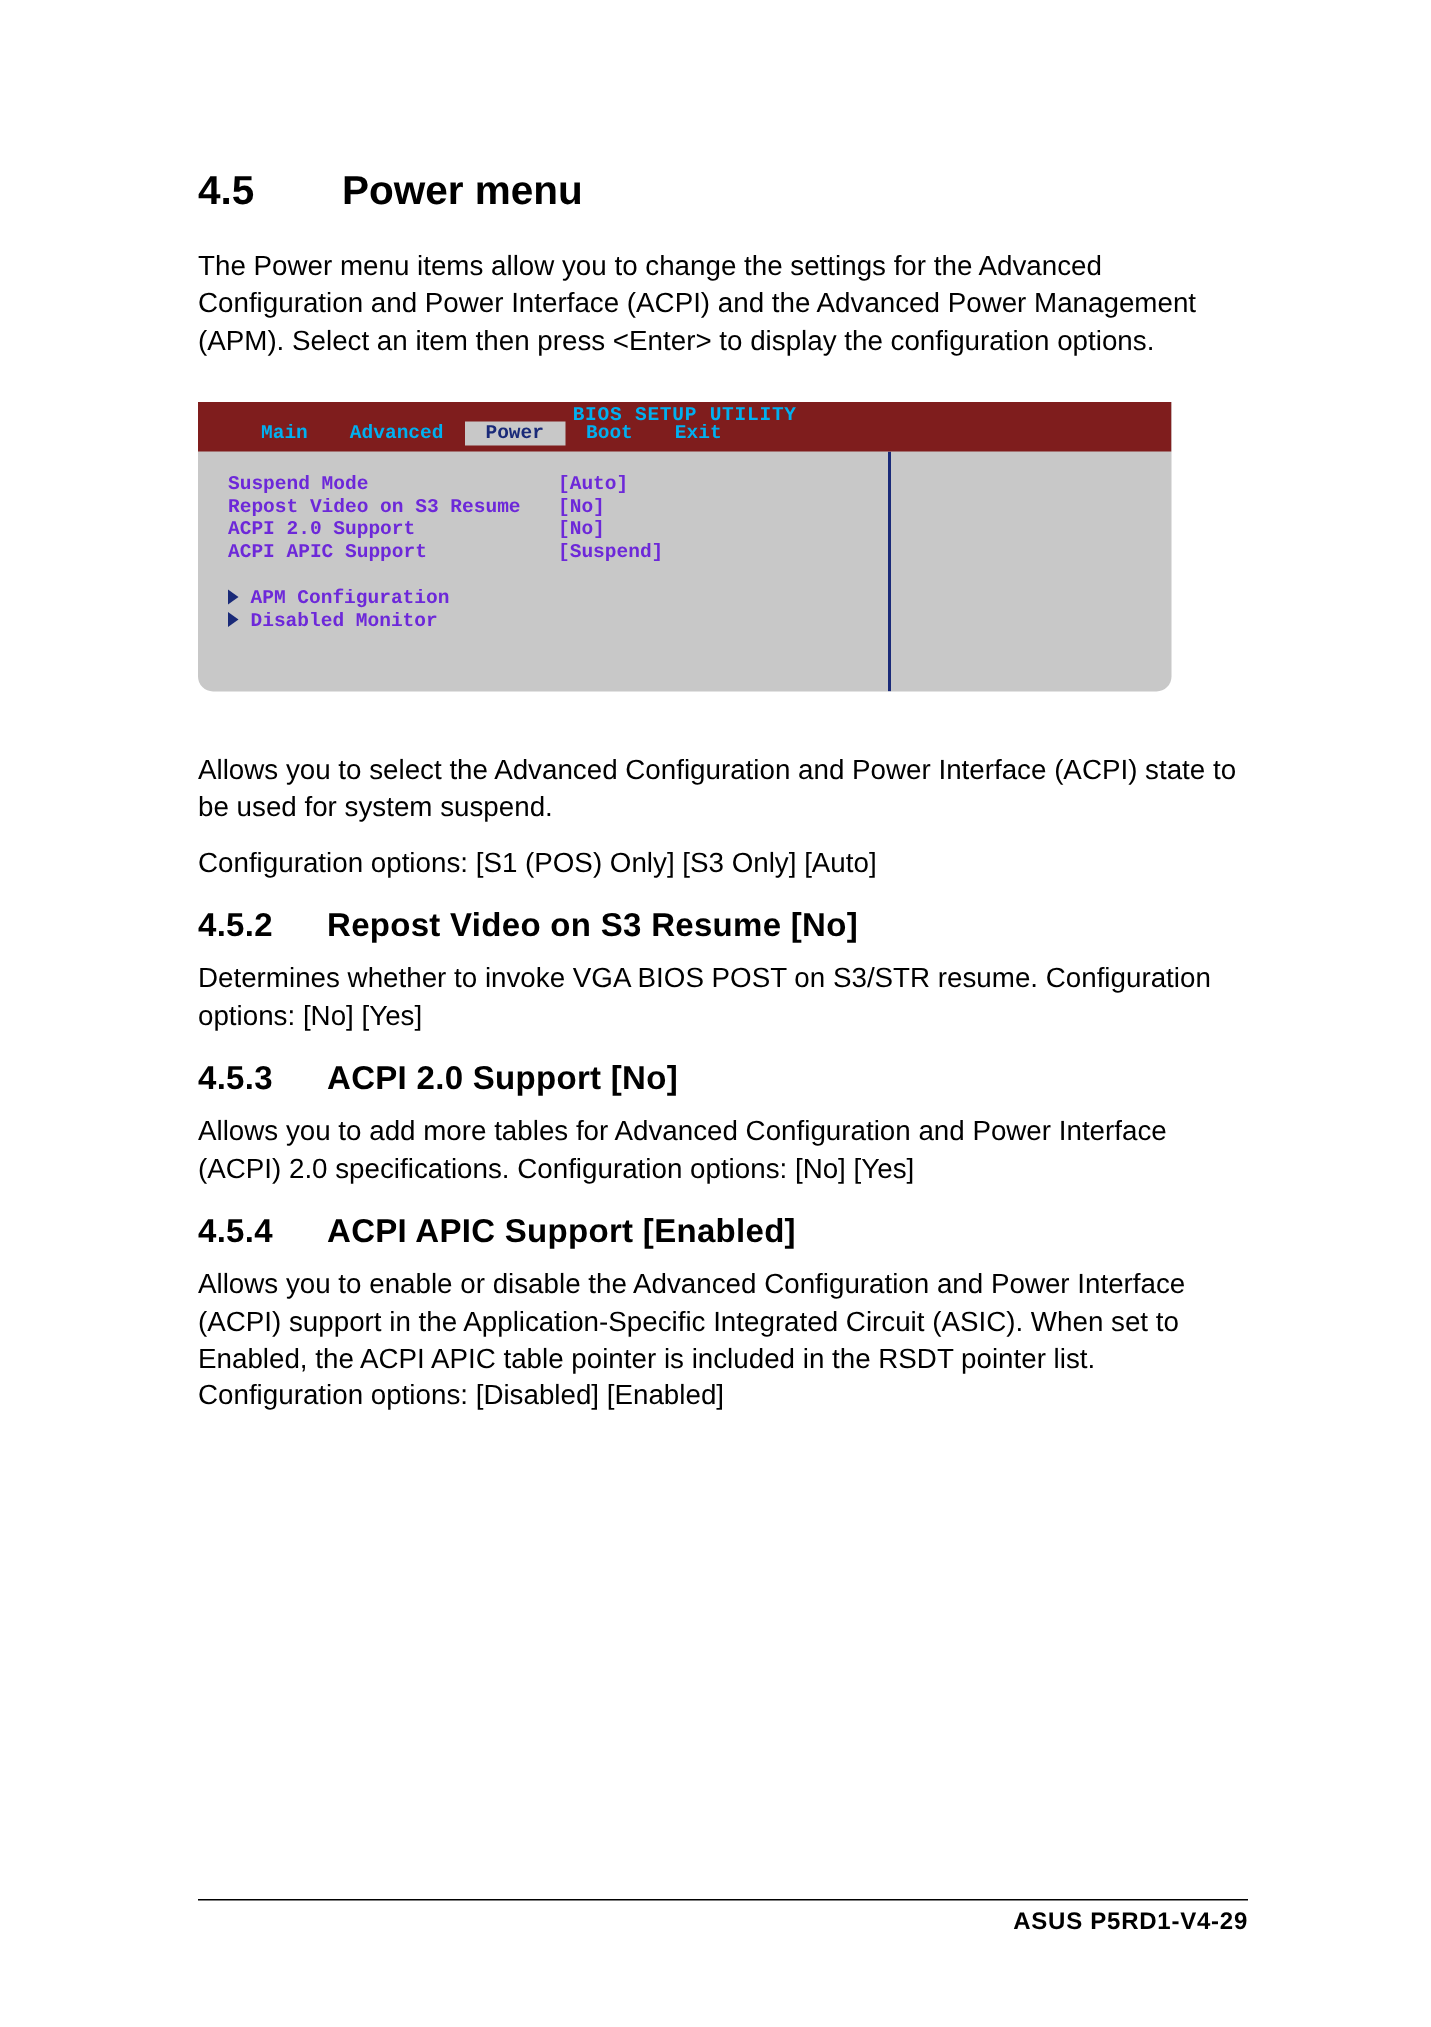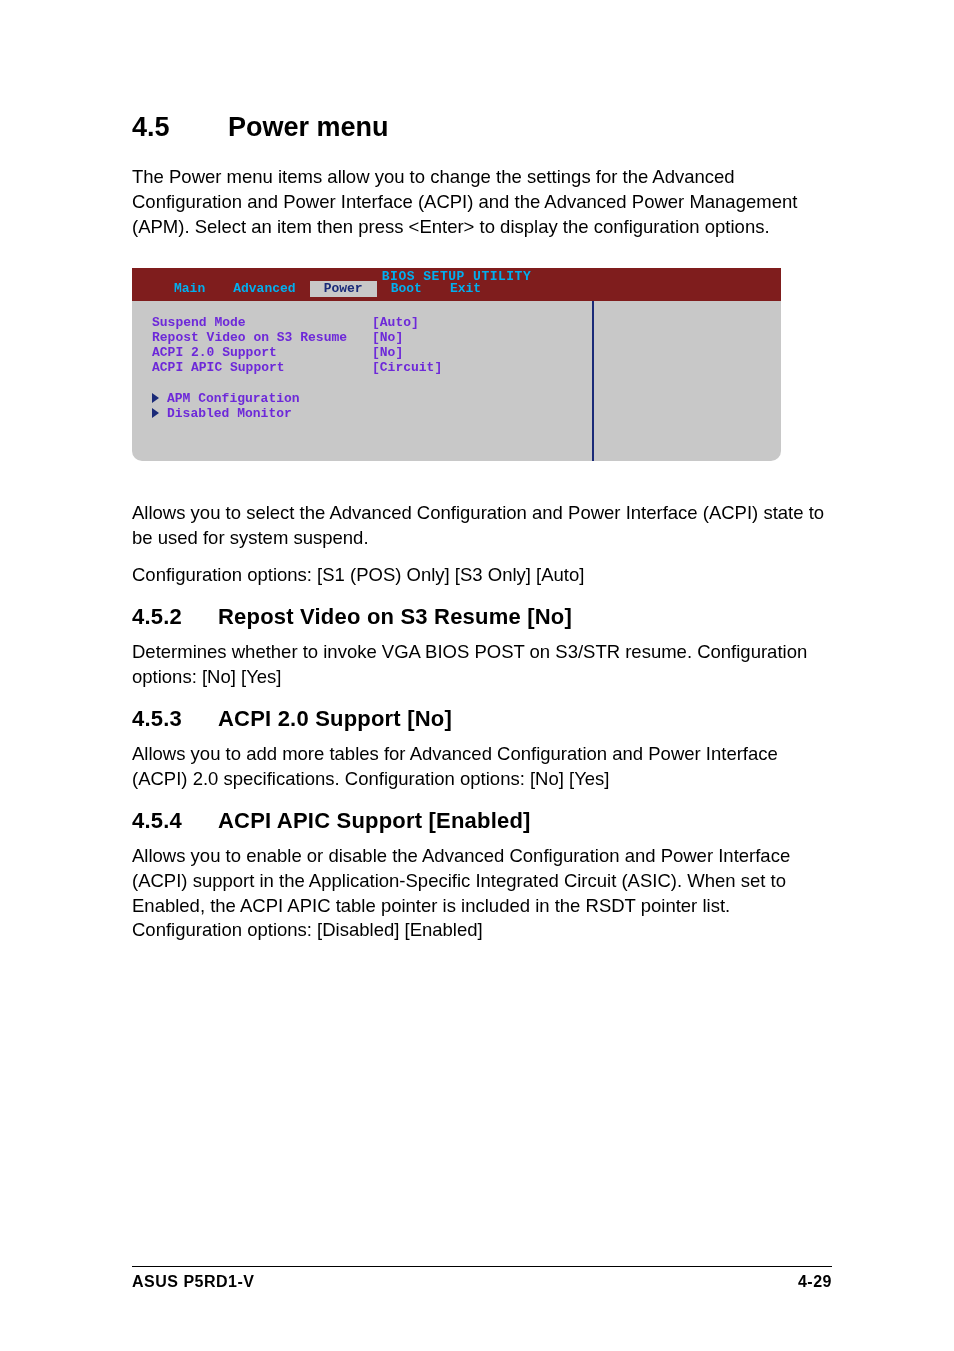--- a/index.html
+++ b/index.html
@@ -111,21 +111,21 @@
   }
 
   .footer {
     position: absolute;
     left: 132px;
     right: 122px;
     bottom: 60px;
     border-top: 1px solid #000;
     padding-top: 6px;
     display: flex;
-    justify-content: space-between;
+    justify-content: flex-end;
     font-size: 16px;
     font-weight: bold;
     letter-spacing: 0.5px;
   }
 </style>
 </head>
 <body>
 
 <h1 class="section-title">
   <span class="num">4.5</span><span>Power menu</span>
@@ -154,21 +154,21 @@
         <div class="opt-row">
           <span class="opt-label">Repost Video on S3 Resume</span>
           <span class="opt-value">[No]</span>
         </div>
         <div class="opt-row">
           <span class="opt-label">ACPI 2.0 Support</span>
           <span class="opt-value">[No]</span>
         </div>
         <div class="opt-row">
           <span class="opt-label">ACPI APIC Support</span>
-          <span class="opt-value">[Circuit]</span>
+          <span class="opt-value">[Suspend]</span>
         </div>
         <div class="submenu">
           <div class="submenu-row">
             <span>APM Configuration</span>
           </div>
           <div class="submenu-row">
             <span>Disabled Monitor</span>
           </div>
         </div>
       </div>

